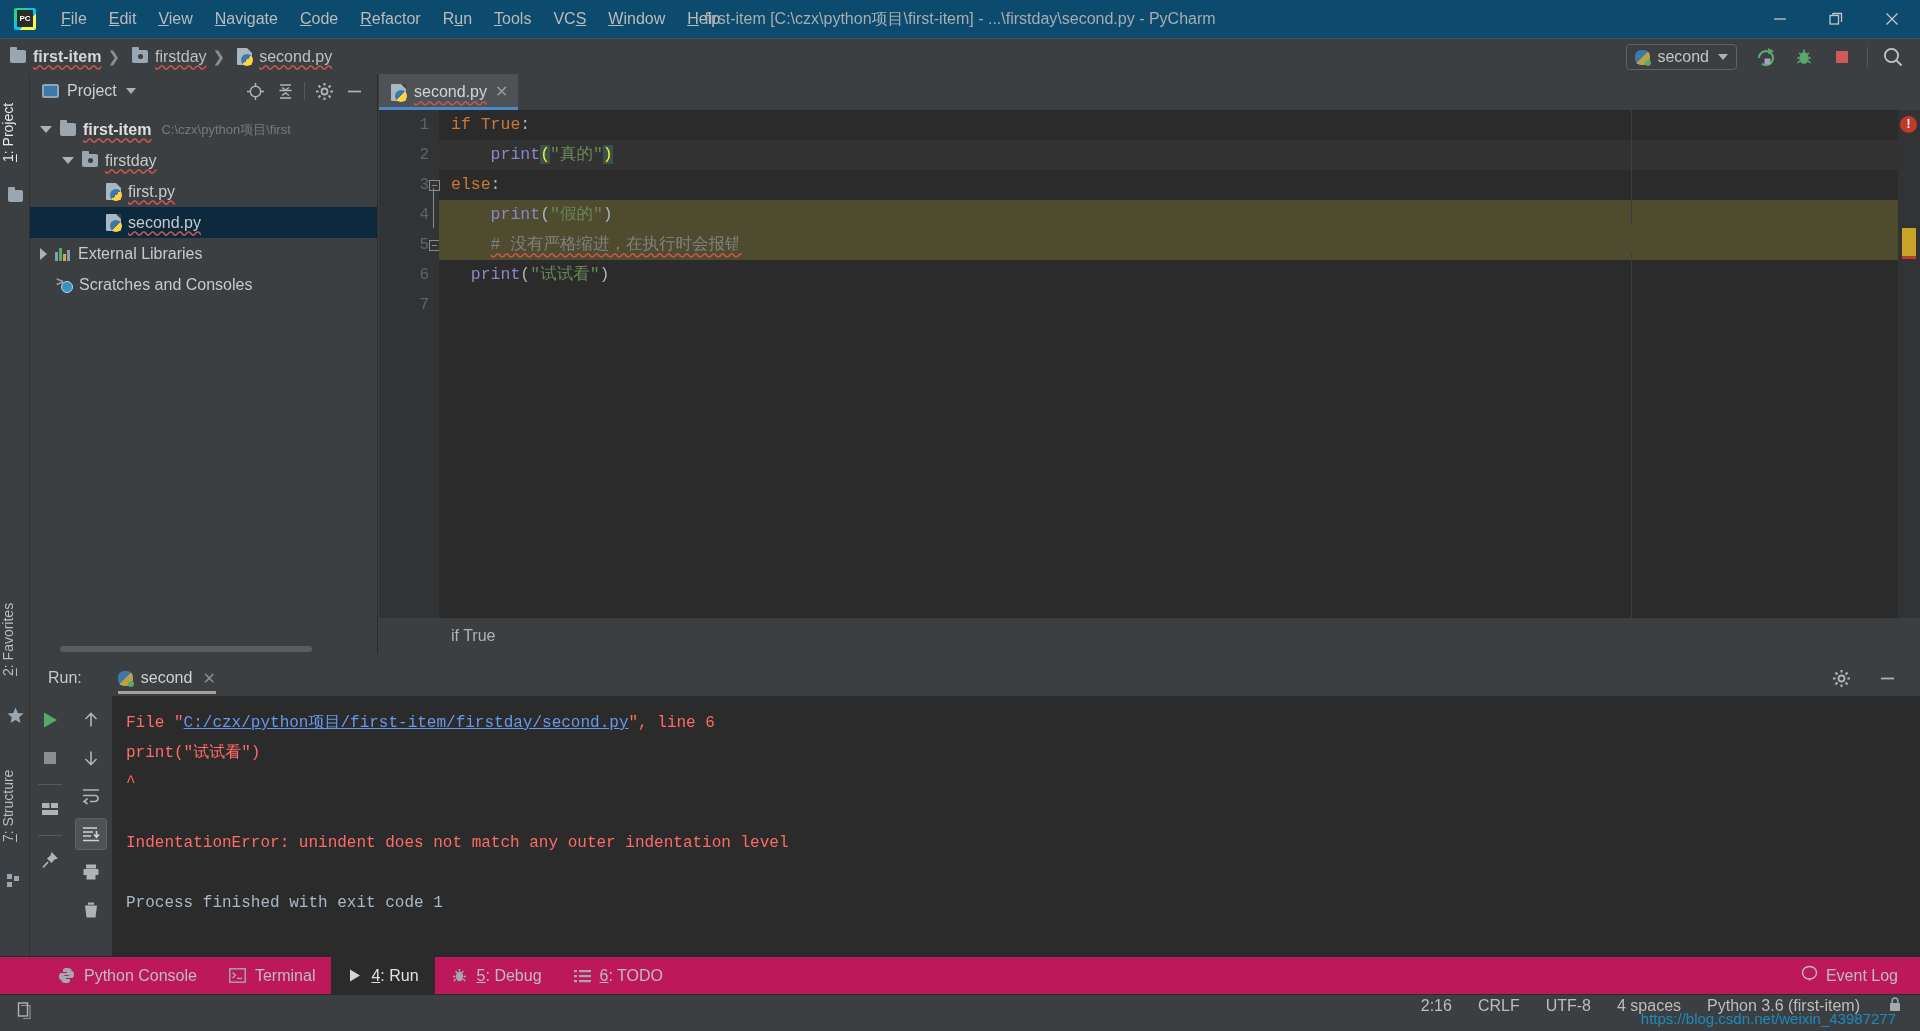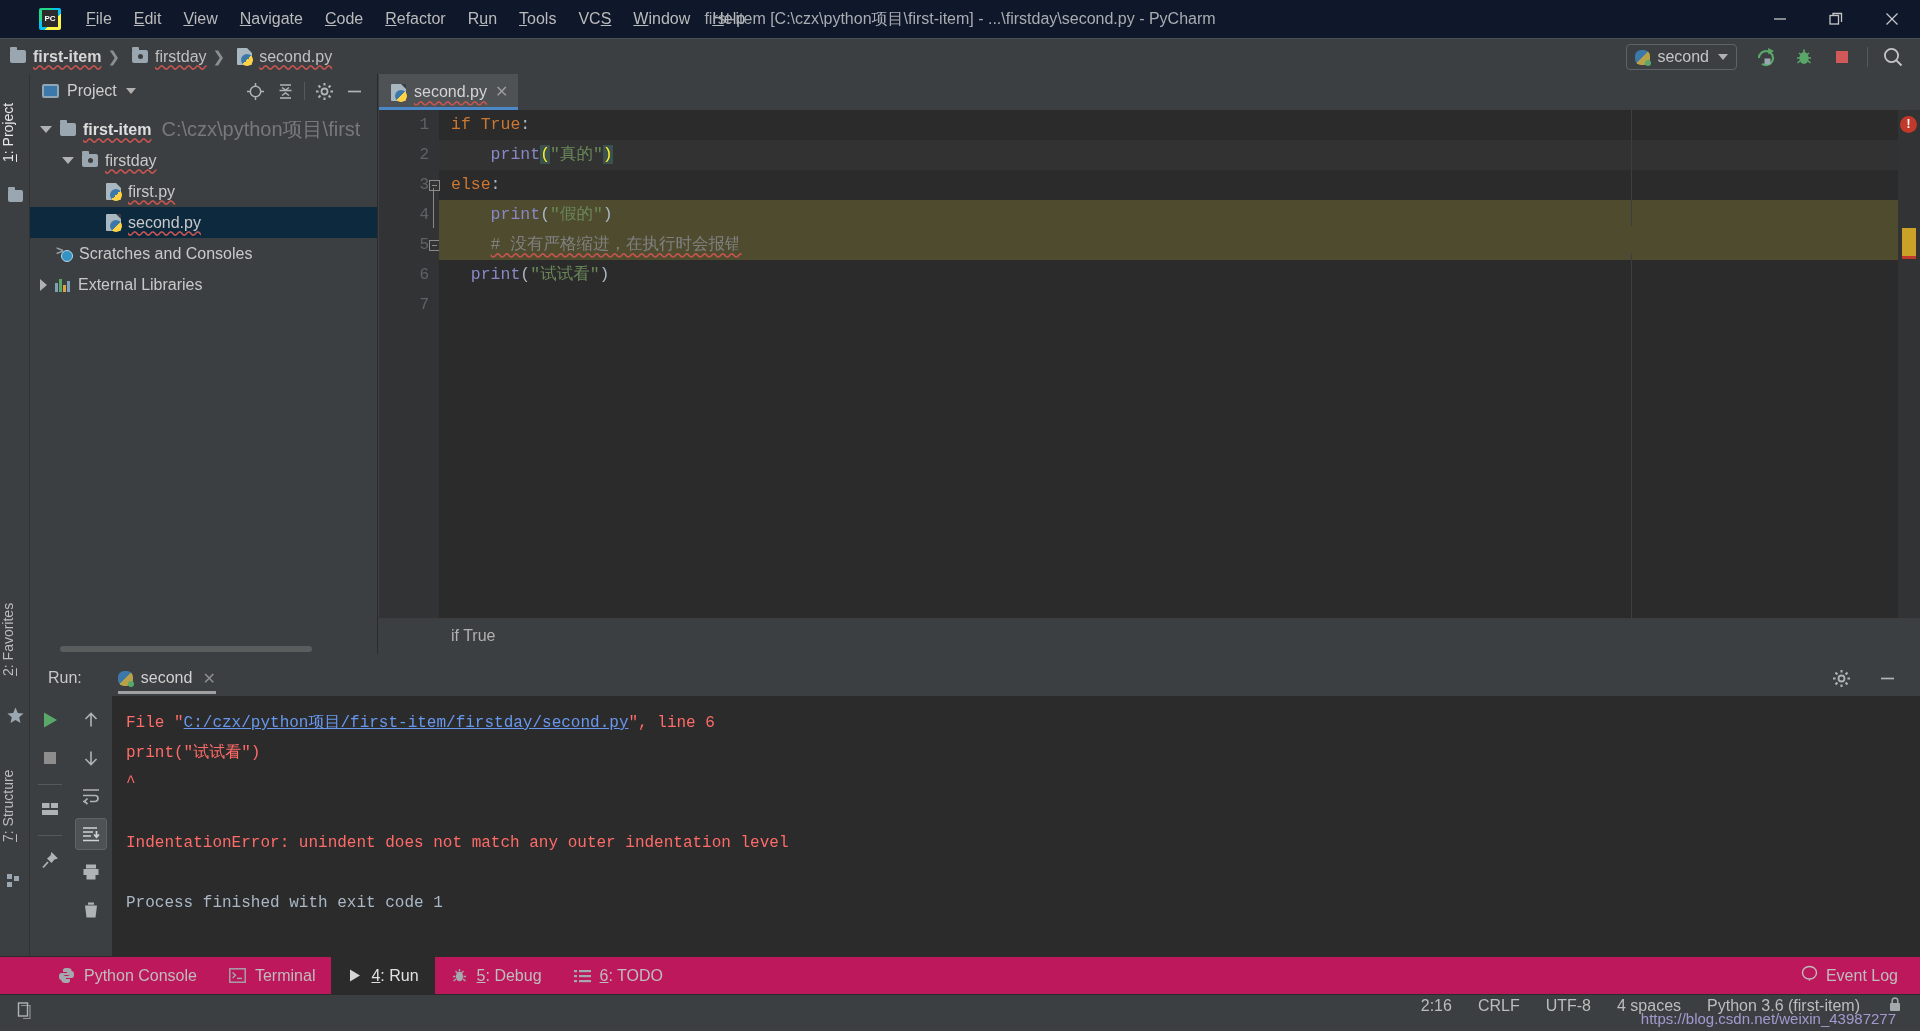--- a/index.html
+++ b/index.html
@@ -8,21 +8,21 @@
     background: #3c3f41;
     font-family: "Liberation Sans", sans-serif;
     overflow: hidden;
     color: #bbbbbb;
   }
   .app { position: relative; width: 1920px; height: 1031px; }
 
   
   .titlebar {
     position: absolute; top: 0; left: 0; width: 1920px; height: 38px;
-    background: #0f172a; display: flex; align-items: center; padding-left: 25px;
+    background: #0c4a6e; display: flex; align-items: center;
   }
   .pc-logo {
     width: 22px; height: 22px; margin-left: 14px; margin-right: 14px;
     border-radius: 2px; position: relative; overflow: hidden;
     background: linear-gradient(135deg,#21d789 0%, #21d789 32%, #07c3f2 32%, #07c3f2 62%, #fcf84a 62%);
     flex: 0 0 auto;
   }
   .pc-logo::after {
     content: "PC"; position: absolute; left: 3px; top: 2px;
     width: 16px; height: 17px; background: #2b2b2b; color: #fff;
@@ -133,21 +133,21 @@
   .ph-sep { width:1px;height:18px;background:#55595b;margin:0 4px; }
 
   .tree { padding-top: 6px; font-size: 16px; }
   .trow { height:31px; display:flex; align-items:center; padding-left:10px; white-space:nowrap; }
   .trow.sel { background:#0d293e; }
   .twist { width:16px; height:16px; display:flex; align-items:center; justify-content:center; flex:0 0 auto; }
   .twist.open { width:0;height:0;border-left:6px solid transparent;border-right:6px solid transparent;border-top:7px solid #afb1b3;margin-right:0; }
   .twist.closed { width:0;height:0;border-top:6px solid transparent;border-bottom:6px solid transparent;border-left:7px solid #afb1b3; }
   .tlabel { margin-left:7px; color:#c9c9c9; }
   .tlabel.bold { font-weight:bold; color:#dedede; }
-  .tpath { margin-left:10px; color:#787878; font-size:20px; overflow:hidden; }
+  .tpath { margin-left:10px; color:#787878; font-size:13px; overflow:hidden; }
   .squig { text-decoration: underline wavy #c75450; text-underline-offset:3px; }
   .ico-lib { width:16px;height:14px;display:flex;align-items:flex-end;gap:1px;flex:0 0 auto; }
   .ico-lib i { display:block; width:3px; background:#9aa7b0; }
   .ico-scr { width:16px;height:15px;position:relative;flex:0 0 auto; }
   .ico-scr::before{content:">";position:absolute;left:0;top:-2px;color:#9aa7b0;font-size:13px;font-weight:bold;font-family:"Liberation Mono",monospace;}
   .ico-scr::after{content:"";position:absolute;right:-1px;bottom:-1px;width:10px;height:10px;border-radius:50%;background:#3592c4;border:1px solid #b8d6e8;}
 
   .proj-hscroll {
     position:absolute; left:30px; bottom:0; width:318px; height:10px;
   }
@@ -249,21 +249,21 @@
   .evlog { display:flex; align-items:center; font-size:16px; color:#bdbdbd; }
 
   
   .statusbar {
     position:absolute; left:0; right:0; bottom:0; height:37px; background:#3c3f41;
     display:flex; align-items:flex-start; border-top:1px solid #2b2b2b;
   }
   .sb-left { display:flex; align-items:center; padding-left:10px; }
   .sb-right { margin-left:auto; display:flex; align-items:center; padding-right:16px; gap:26px; font-size:16px; color:#bdbdbd; }
   .watermark {
-    position:absolute; right:24px; bottom:4px; font-size:15px; color:#c4b5fd; opacity:.75;
+    position:absolute; right:24px; bottom:4px; font-size:15px; color:#0ea5e9; opacity:.75;
     font-family:"Liberation Sans", sans-serif; pointer-events:none;
   }
 </style>
 </head>
 <body>
 
 <div class="app">
 
   <div class="titlebar">
     <div class="pc-logo"></div>
@@ -421,33 +421,33 @@
         <span class="tlabel squig">firstday</span>
       </div>
       <div class="trow" style="padding-left:76px">
         <span class="ico-py"></span>
         <span class="tlabel squig">first.py</span>
       </div>
       <div class="trow sel" style="padding-left:76px">
         <span class="ico-py"></span>
         <span class="tlabel squig">second.py</span>
       </div>
-      <div class="trow" style="padding-left:26px">
-        <span class="ico-scr"></span>
-        <span class="tlabel">Scratches and Consoles</span>
-      </div>
       <div class="trow">
         <span class="twist closed"></span>
         <span class="ico-lib" style="margin-left:8px">
           <i style="height:9px;background:#7ea0b8"></i>
             <i style="height:13px;background:#59a869"></i>
             <i style="height:7px;background:#d9a441"></i>
             <i style="height:11px;background:#7ea0b8"></i>
         </span>
         <span class="tlabel">External Libraries</span>
+      </div>
+      <div class="trow" style="padding-left:26px">
+        <span class="ico-scr"></span>
+        <span class="tlabel">Scratches and Consoles</span>
       </div>
     </div>
 
     <div class="proj-hscroll">
       <div class="thumb"></div>
     </div>
   </div>
 
   <div class="editor-area">
     <div class="tabbar">

